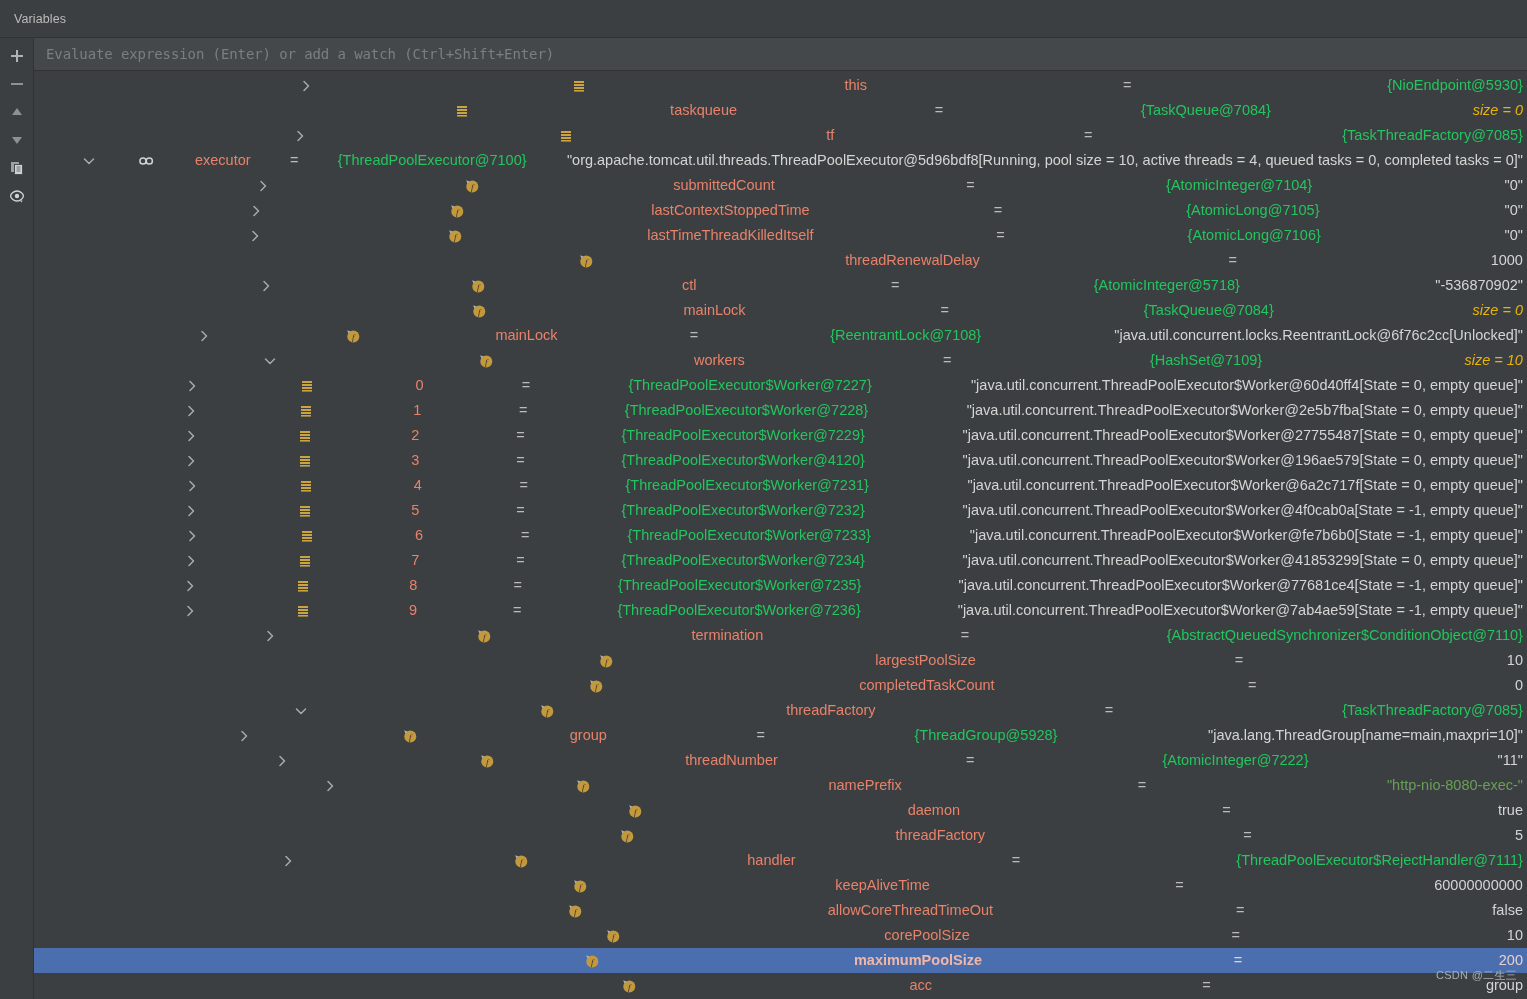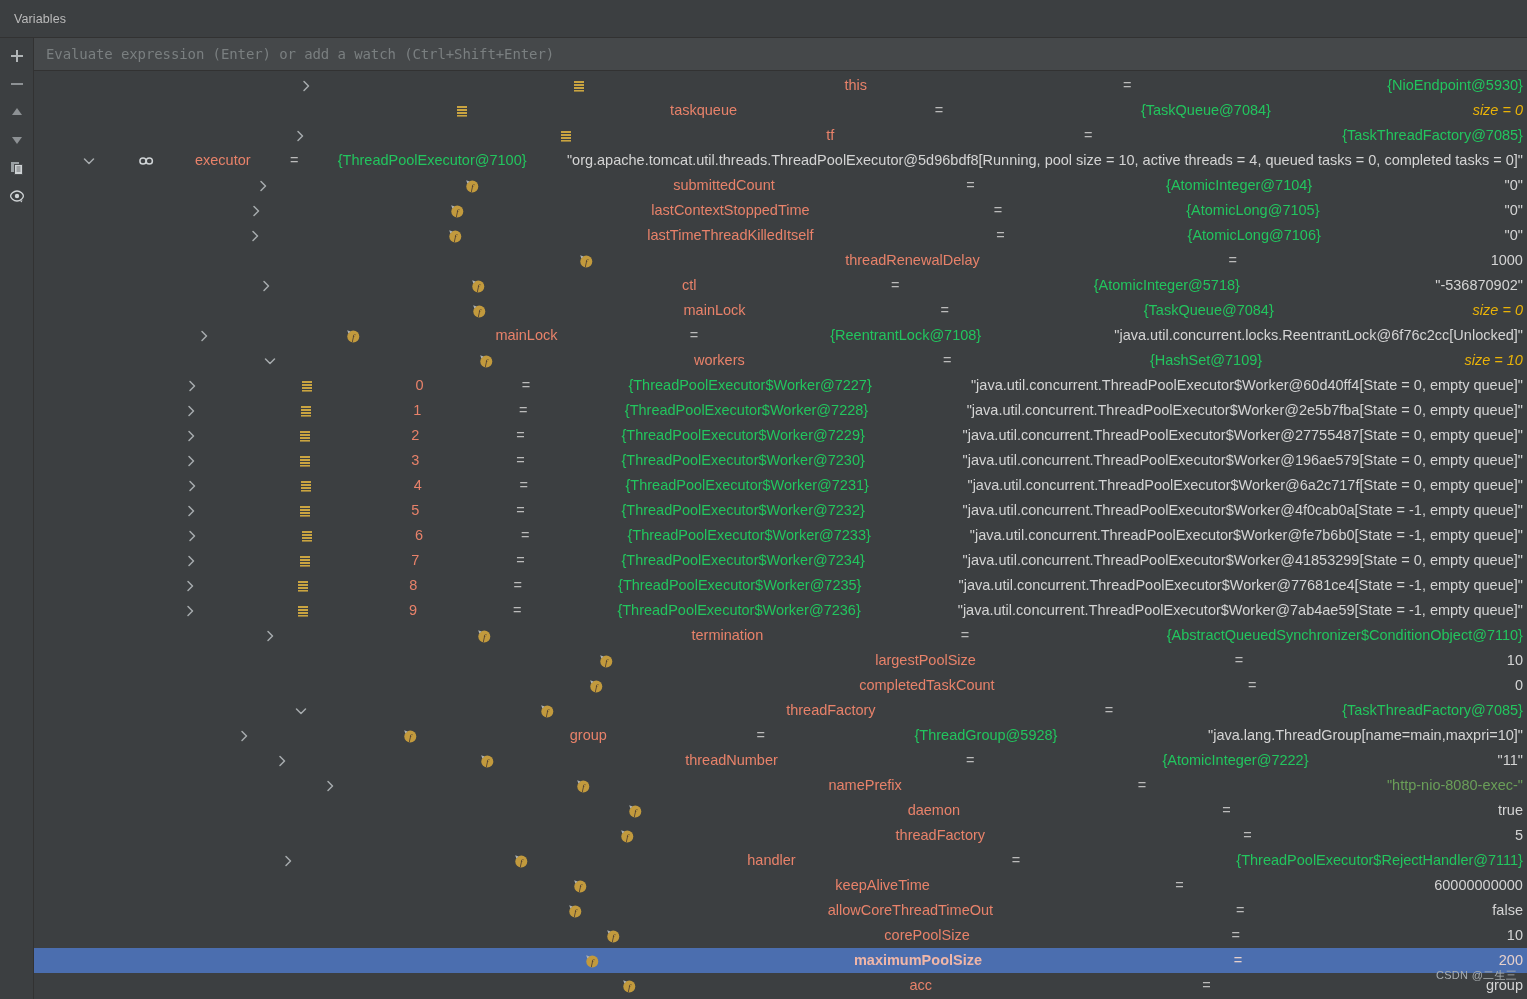--- a/index.html
+++ b/index.html
@@ -499,21 +499,21 @@
               <svg width="16" height="16" viewBox="0 0 16 16">
                 <rect x="2.5" y="2.5" width="11" height="11" rx="1" fill="#3c3f41"></rect>
                 <rect x="3" y="3" width="10" height="2" fill="#c9a441"></rect>
                 <rect x="3" y="6" width="10" height="2" fill="#c9a441"></rect>
                 <rect x="3" y="9" width="10" height="2" fill="#c9a441"></rect>
                 <rect x="3" y="12" width="10" height="1.6" fill="#c9a441"></rect>
               </svg>
             </span>
             <span class="name">3</span>
             <span class="eq">=</span>
-            <span class="typeinfo">{ThreadPoolExecutor$Worker@7230}</span>
+            <span class="typeinfo">{ThreadPoolExecutor$Worker@4120}</span>
             <span class="val">"java.util.concurrent.ThreadPoolExecutor$Worker@196ae579[State = 0, empty queue]"</span>
           </div>
           <div class="row">
             <span class="indent" style="width: 54px;"></span>
             <span class="twisty">
               <svg width="16" height="16" viewBox="0 0 16 16">
                 <path d="M6 3.5L10.5 8 6 12.5" fill="none" stroke="#a6abad" stroke-width="1.5" stroke-linecap="round" stroke-linejoin="round"></path>
               </svg>
             </span>
             <span class="icon-slot">

